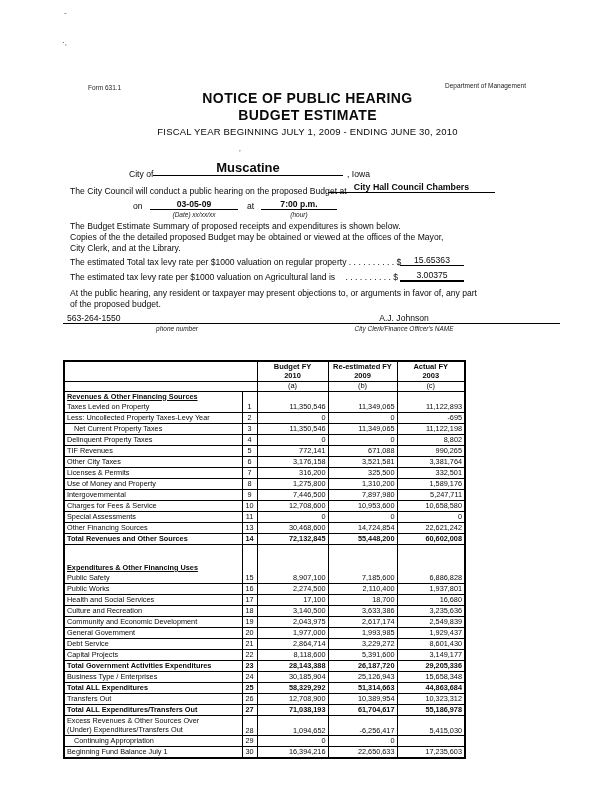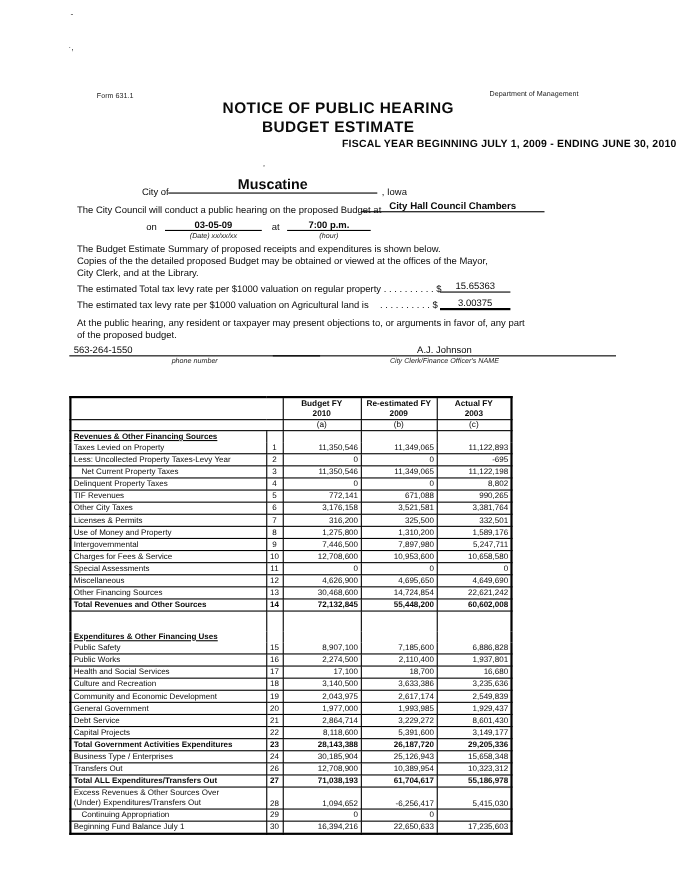--- a/index.html
+++ b/index.html
@@ -4,21 +4,21 @@
 <style>
   html,body{margin:0;padding:0;background:#ffffff;}
   .page{
     position:relative;width:615px;height:800px;background:#ffffff;
     font-family:"Liberation Sans",sans-serif;color:#0a0a0a;overflow:hidden;
   }
   .abs{position:absolute;}
   .tiny{font-size:6.5px;color:#222;}
   .caption{font-size:6.5px;font-style:italic;color:#1a1a1a;text-align:center;}
   .title{width:615px;text-align:center;font-weight:700;font-size:14px;letter-spacing:.4px;}
-  .subtitle{width:615px;text-align:right;font-weight:700;font-size:9.5px;letter-spacing:.2px;}
+  .subtitle{width:615px;text-align:center;font-weight:400;font-size:9.5px;letter-spacing:.2px;}
   .bodytxt{font-size:8.6px;}
   .fill-line{border-bottom:1.2px solid #000;text-align:center;}
   .scan-mark{color:#444;font-size:8px;}
 
   
   .budget-table{
     position:absolute;left:63px;top:360px;width:401px;
     border-collapse:collapse;table-layout:fixed;
     font-size:7.3px;line-height:1.15;
   }
@@ -208,27 +208,20 @@
           <td class="val">10,658,580</td>
         </tr>
         <tr>
           <td class="lbl">Special Assessments</td>
           <td class="num">11</td>
           <td class="val">0</td>
           <td class="val">0</td>
           <td class="val">0</td>
         </tr>
         <tr>
-          <td class="lbl">Miscellaneous</td>
-          <td class="num">12</td>
-          <td class="val">4,626,900</td>
-          <td class="val">4,695,650</td>
-          <td class="val">4,649,690</td>
-        </tr>
-        <tr>
           <td class="lbl">Other Financing Sources</td>
           <td class="num">13</td>
           <td class="val">30,468,600</td>
           <td class="val">14,724,854</td>
           <td class="val">22,621,242</td>
         </tr>
         <tr class="total">
           <td class="lbl">Total Revenues and Other Sources</td>
           <td class="num">14</td>
           <td class="val">72,132,845</td>
@@ -311,20 +304,27 @@
           <td class="val">28,143,388</td>
           <td class="val">26,187,720</td>
           <td class="val">29,205,336</td>
         </tr>
         <tr>
           <td class="lbl">Business Type / Enterprises</td>
           <td class="num">24</td>
           <td class="val">30,185,904</td>
           <td class="val">25,126,943</td>
           <td class="val">15,658,348</td>
+        </tr>
+        <tr class="total">
+          <td class="lbl">Total ALL Expenditures</td>
+          <td class="num">25</td>
+          <td class="val">58,329,292</td>
+          <td class="val">51,314,663</td>
+          <td class="val">44,863,684</td>
         </tr>
         <tr>
           <td class="lbl">Transfers Out</td>
           <td class="num">26</td>
           <td class="val">12,708,900</td>
           <td class="val">10,389,954</td>
           <td class="val">10,323,312</td>
         </tr>
         <tr class="total">
           <td class="lbl">Total ALL Expenditures/Transfers Out</td>

